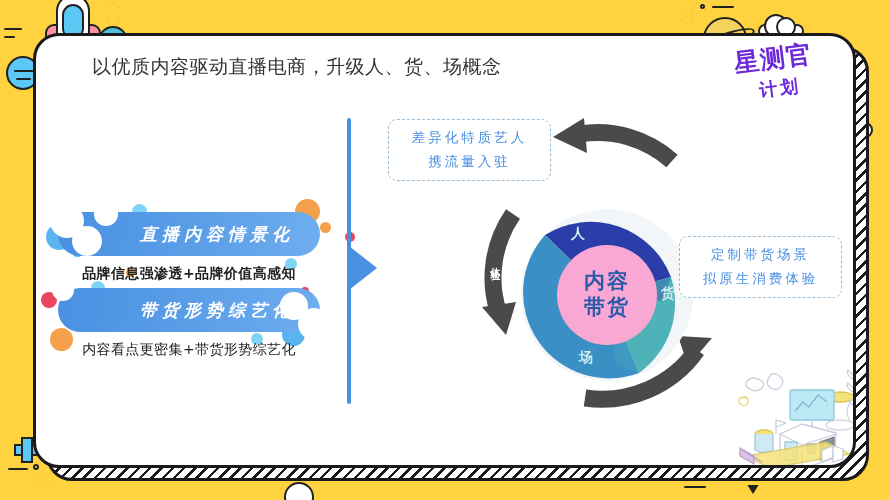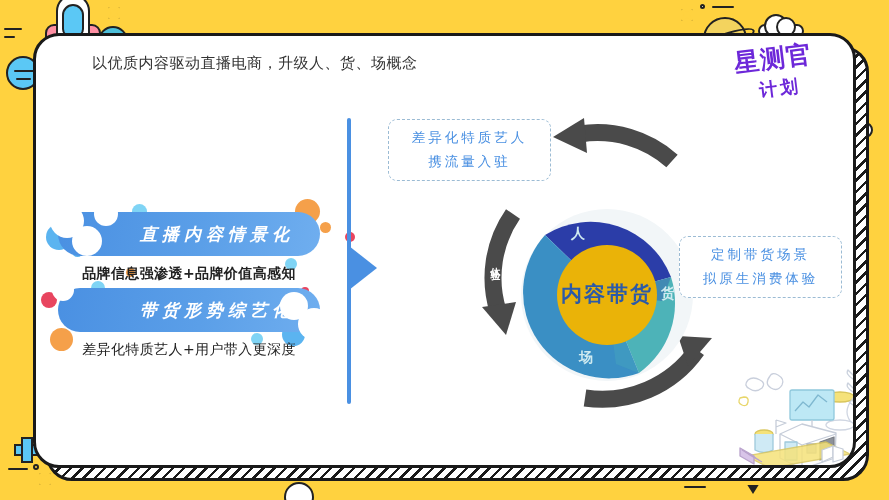--- a/index.html
+++ b/index.html
@@ -150,21 +150,21 @@
 
   
   #hdr { position: absolute; left: 36px; top: 18px; display: flex; align-items: baseline; }
   #hdr-title {
     font-size: 30px; font-weight: bold; color: #E8A7B4;
     letter-spacing: 3px;
     font-family: "DejaVu Sans", sans-serif;
   }
   #hdr-sub {
     margin-left: 20px;
-    font-size: 15px; color: #333; letter-spacing: 0.5px;
+    font-size: 19px; color: #333; letter-spacing: 0.5px;
     font-family: "DejaVu Sans", sans-serif;
   }
 
   
   #logo {
     position: absolute; right: 20px; top: 6px;
     width: 120px; height: 74px;
     text-align: center;
   }
   #logo .l1, #logo .l2 {
@@ -232,22 +232,22 @@
     font-size: 13.5px; color: #4A90E2; letter-spacing: 3px;
     line-height: 1.75;
     font-family: "DejaVu Sans", sans-serif;
   }
 
   
   #donut { position: absolute; left: 485px; top: 173px; width: 172px; height: 172px; }
   #donut-hub {
     position: absolute; left: 36px; top: 36px;
     width: 100px; height: 100px;
-    background: #eab308; border-radius: 50%;
-    display: flex; flex-direction: row;
+    background: #f9a8d4; border-radius: 50%;
+    display: flex; flex-direction: column;
     align-items: center; justify-content: center;
   }
   #donut-hub span {
     font-size: 21px; font-weight: bold; color: #2B5AA8;
     letter-spacing: 2px; line-height: 1.22;
     font-family: "DejaVu Sans", sans-serif;
   }
   .seg-label {
     position: absolute;
     font-size: 14px; color: #CFEAF0; font-weight: bold;
@@ -352,21 +352,21 @@
     <div class="bub" style="left:215px; top:297px; width:12px; height:12px; background:#7FD4F5;"></div>
     <div class="bub" style="left:265px; top:251px; width:8px; height:8px; background:#E8455F;"></div>
 
     <div class="pill-wrap" style="left:22px; top:252px;">
       <div class="pill">
         <div class="pill-notch" style="right:-10px; bottom:-8px; width:32px; height:32px;"></div>
         <div class="pill-notch" style="right:12px; bottom:12px; width:28px; height:28px;"></div>
         <div class="pill-notch" style="left:-6px; top:-9px; width:22px; height:22px;"></div>
         <span class="pill-label">带货形势综艺化</span>
       </div>
-      <div class="pill-sub" style="margin-left:-19px;">差异化特质艺人+用户带入更深度</div>
+      <div class="pill-sub" style="margin-left:-19px;">内容看点更密集+带货形势综艺化</div>
     </div>
 
     <div id="divider"></div>
     <div id="divider-arrow"></div>
 
     <svg style="position:absolute; left:0; top:0; width:823px; height:435px; pointer-events:none;">
 
       <path d="M 636,125 A 112,112 0 0 0 544,98" fill="none" stroke="#4A4A4A" stroke-width="17" stroke-linecap="butt"></path>
       <polygon points="548,82 517,101 551,117" fill="#4A4A4A"></polygon>
 

